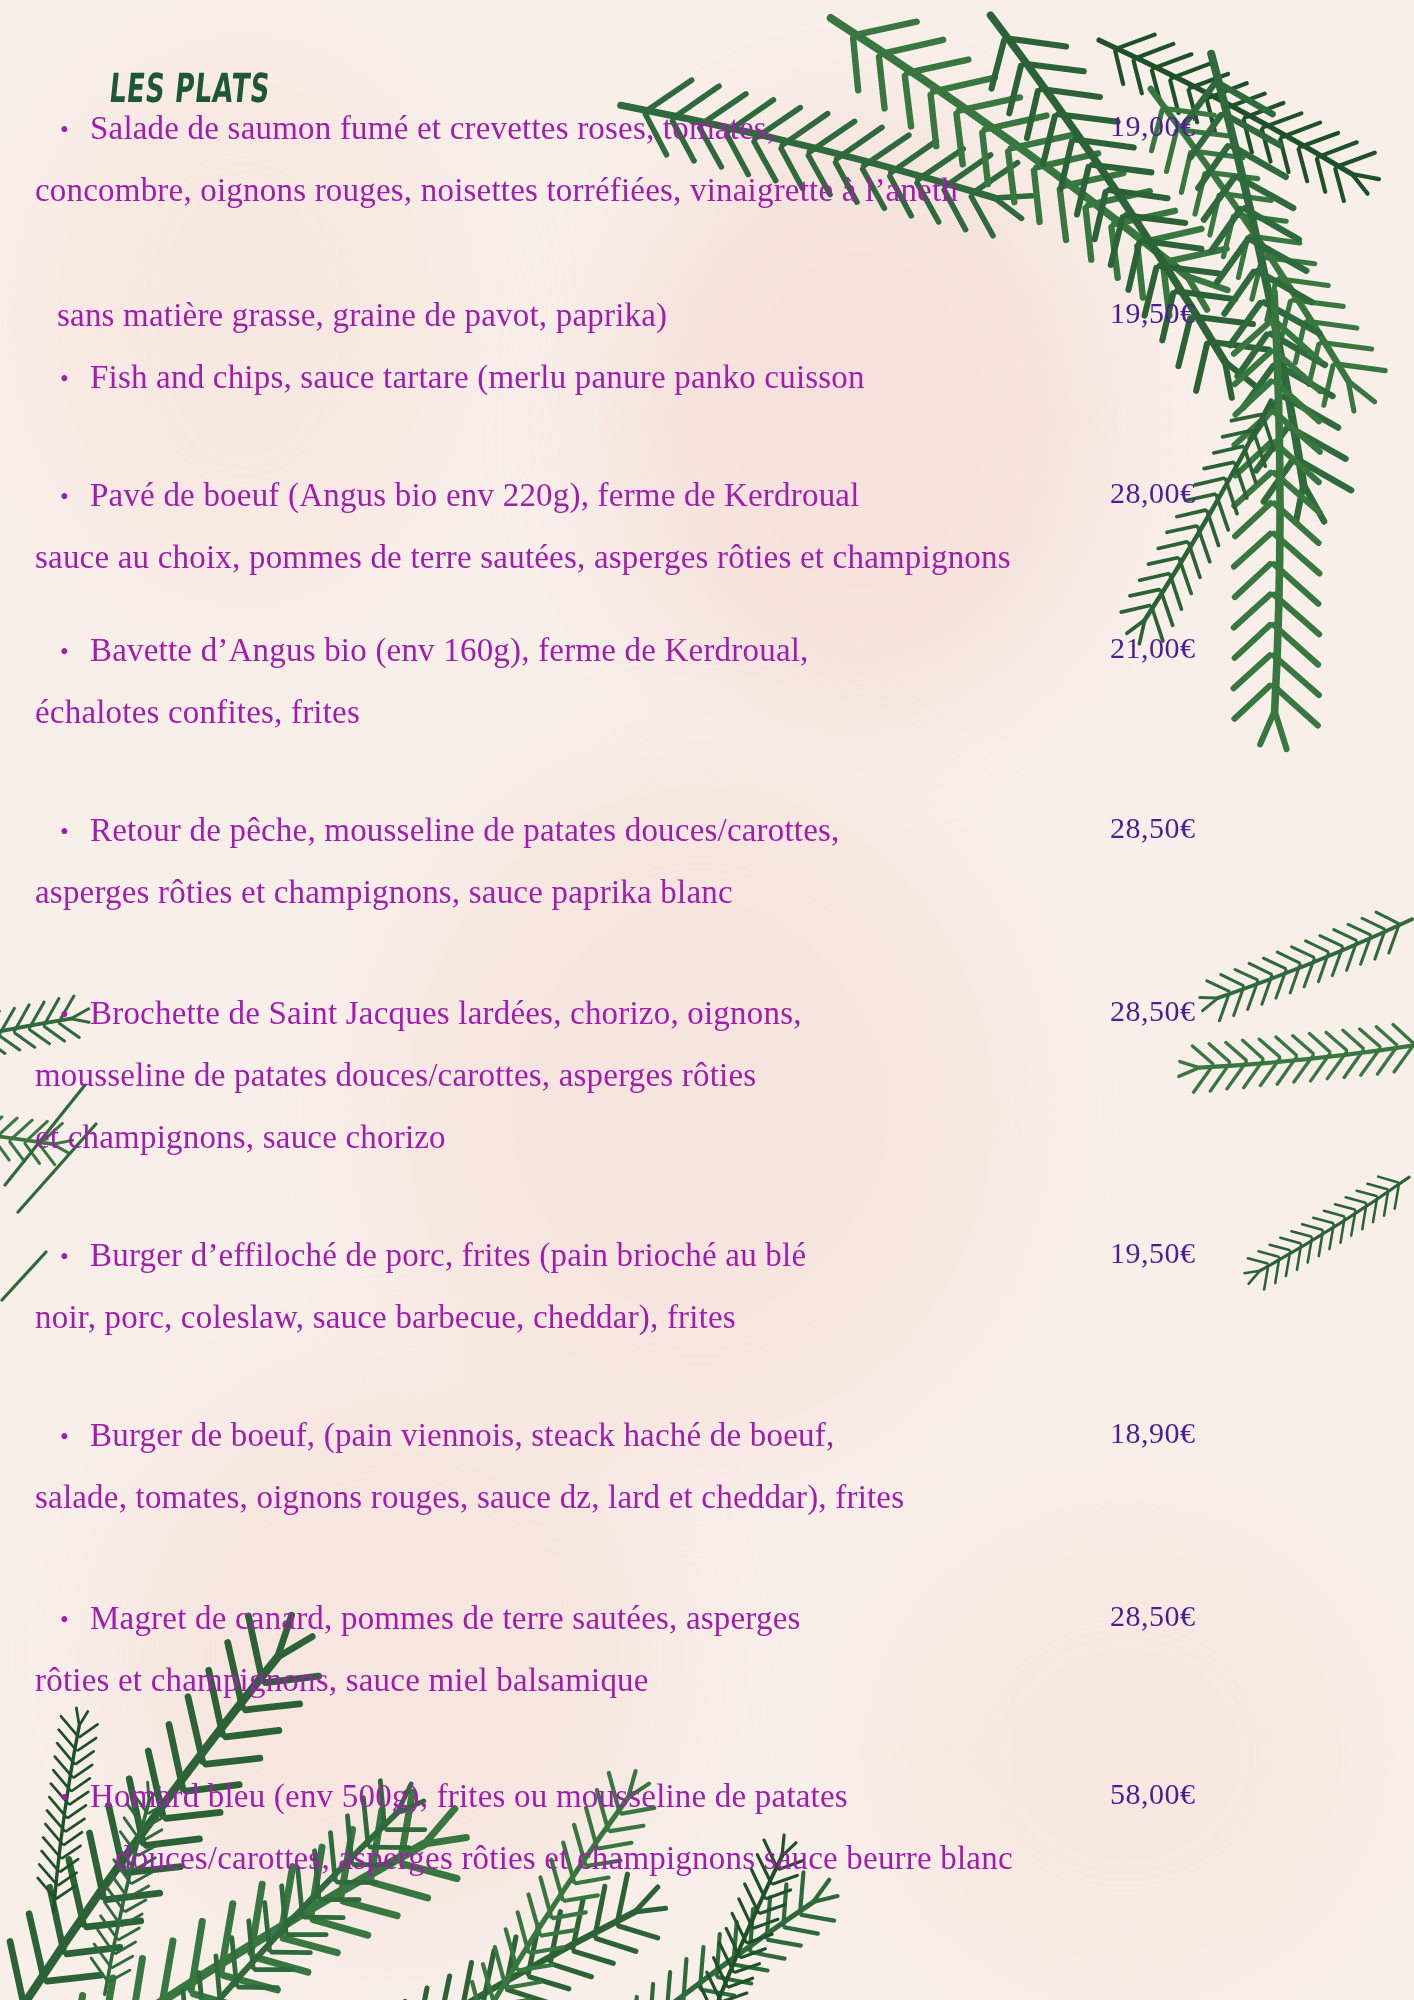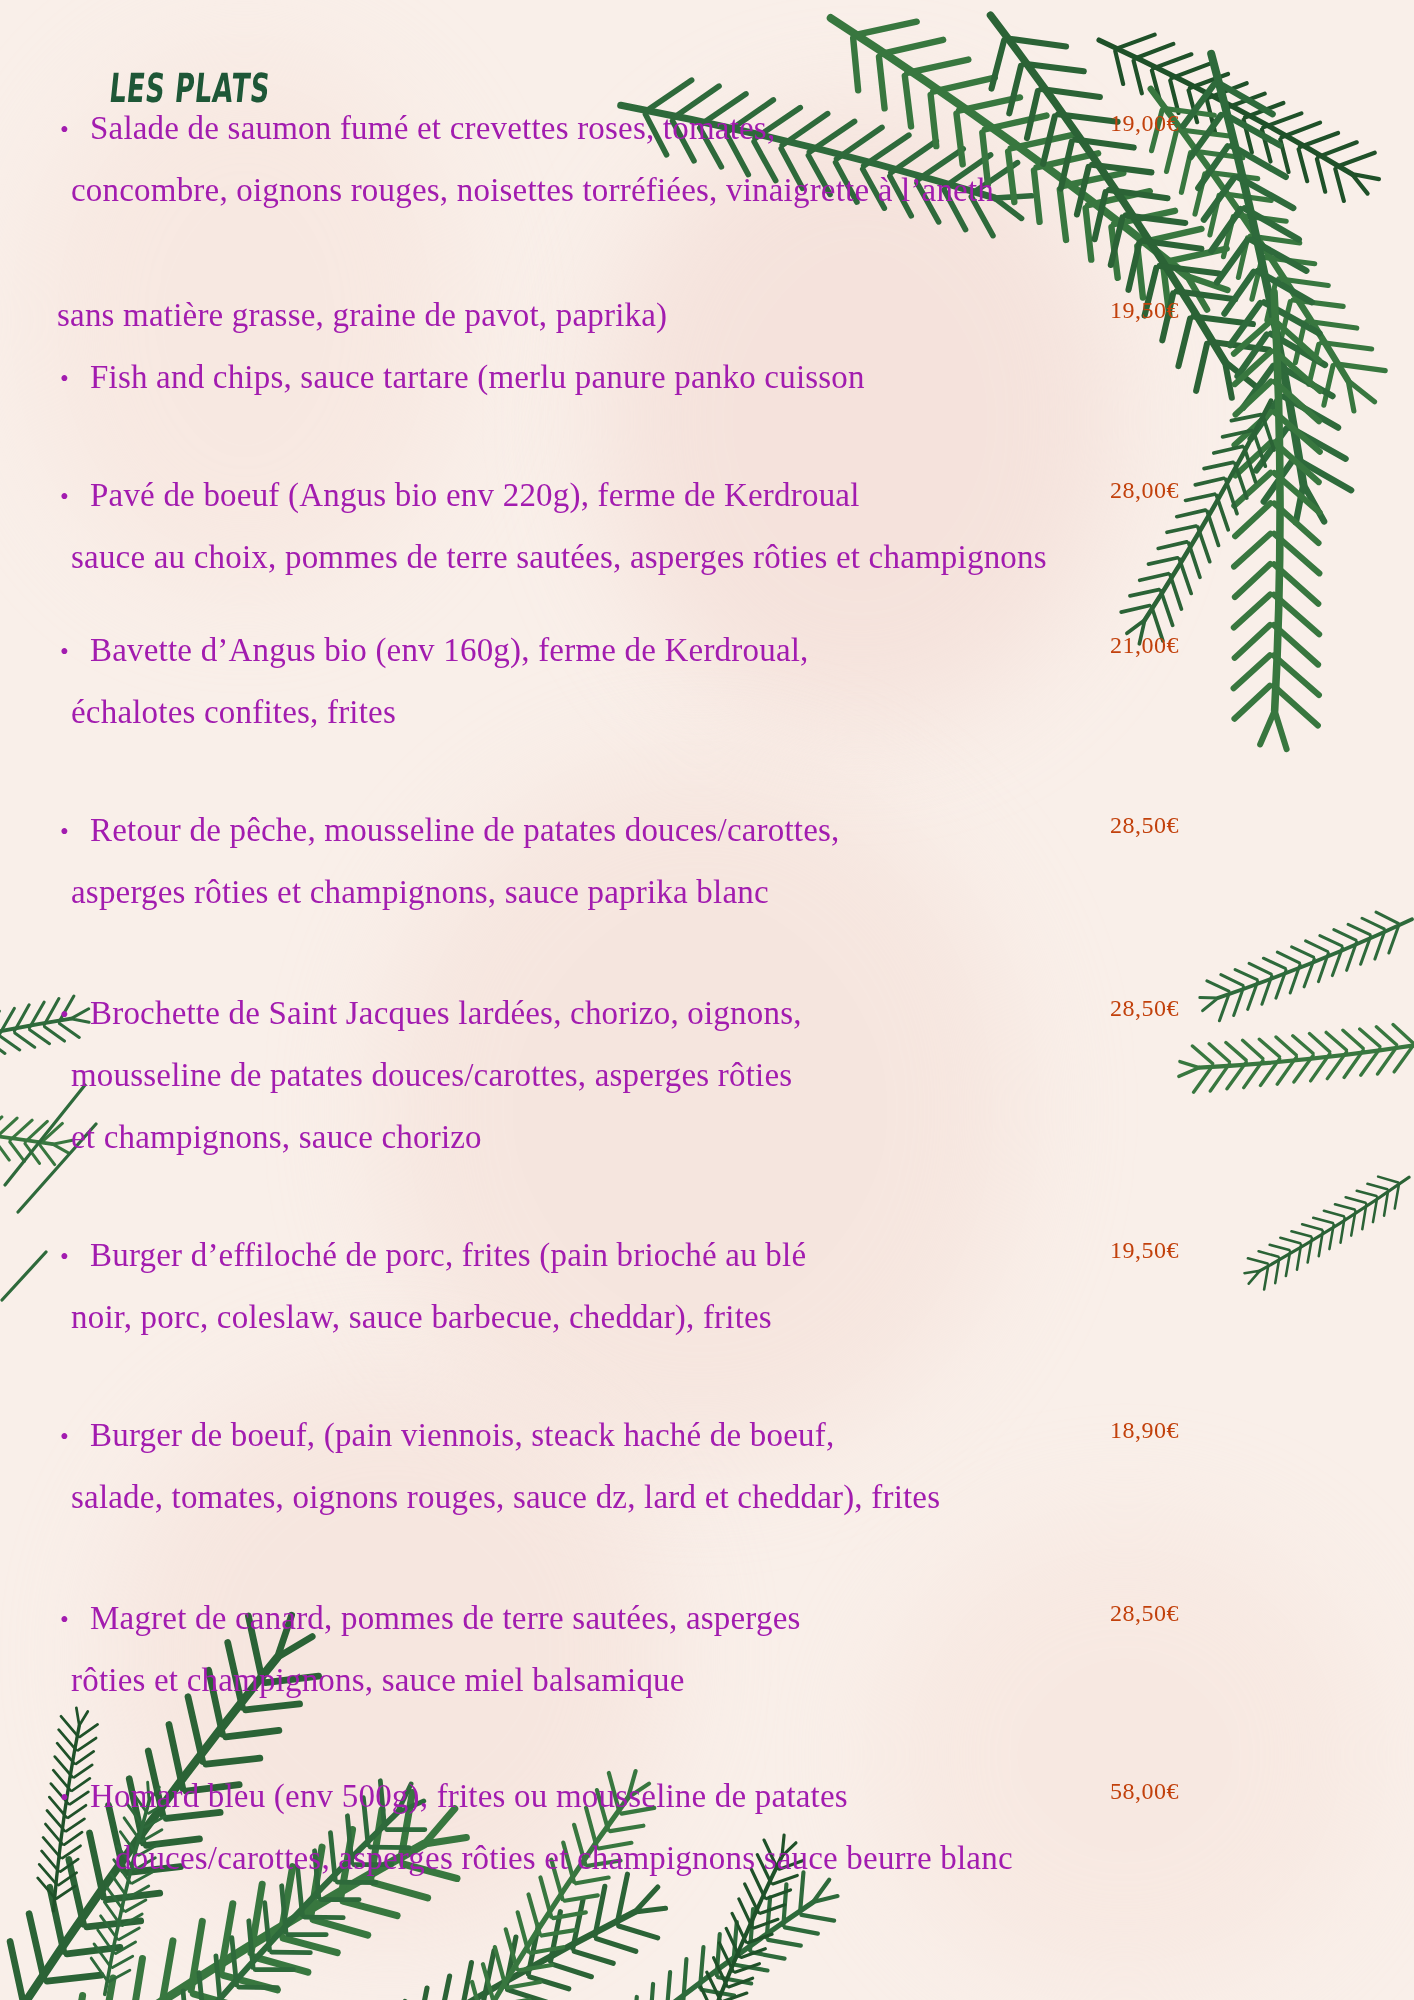--- a/index.html
+++ b/index.html
@@ -34,28 +34,28 @@
   .item:nth-of-type(3){margin-bottom:31px;}
   .item:nth-of-type(5){margin-bottom:59px;}
   .item:nth-of-type(8){margin-bottom:59px;}
   .item:nth-of-type(9){margin-bottom:54px;}
 
   .line{
     height:62px;line-height:62px;font-size:33px;color:#a21caf;
     white-space:nowrap;letter-spacing:.2px;
   }
   .ind-bullet{padding-left:25px;}
-  .ind-flush{padding-left:0;margin-left:36px;}
+  .ind-flush{padding-left:0;}
   .ind-hang{padding-left:22px;}
   .ind-deep{padding-left:80px;}
   .bullet{display:inline-block;width:30px;font-size:25px;vertical-align:1px;}
   .i{}
   .price{
     position:absolute;left:1075px;top:14px;line-height:1;
-    font-size:24px;color:#c2410c;letter-spacing:.5px;text-align:right;
+    font-size:30px;color:#4c1d95;letter-spacing:.5px;text-align:right;
   }
 </style>
 </head>
 <body>
 
 <div class="blob b1"></div>
 <div class="blob b2"></div>
 <div class="blob b3"></div>
 <div class="blob b4"></div>
 <div class="blob b5"></div>

